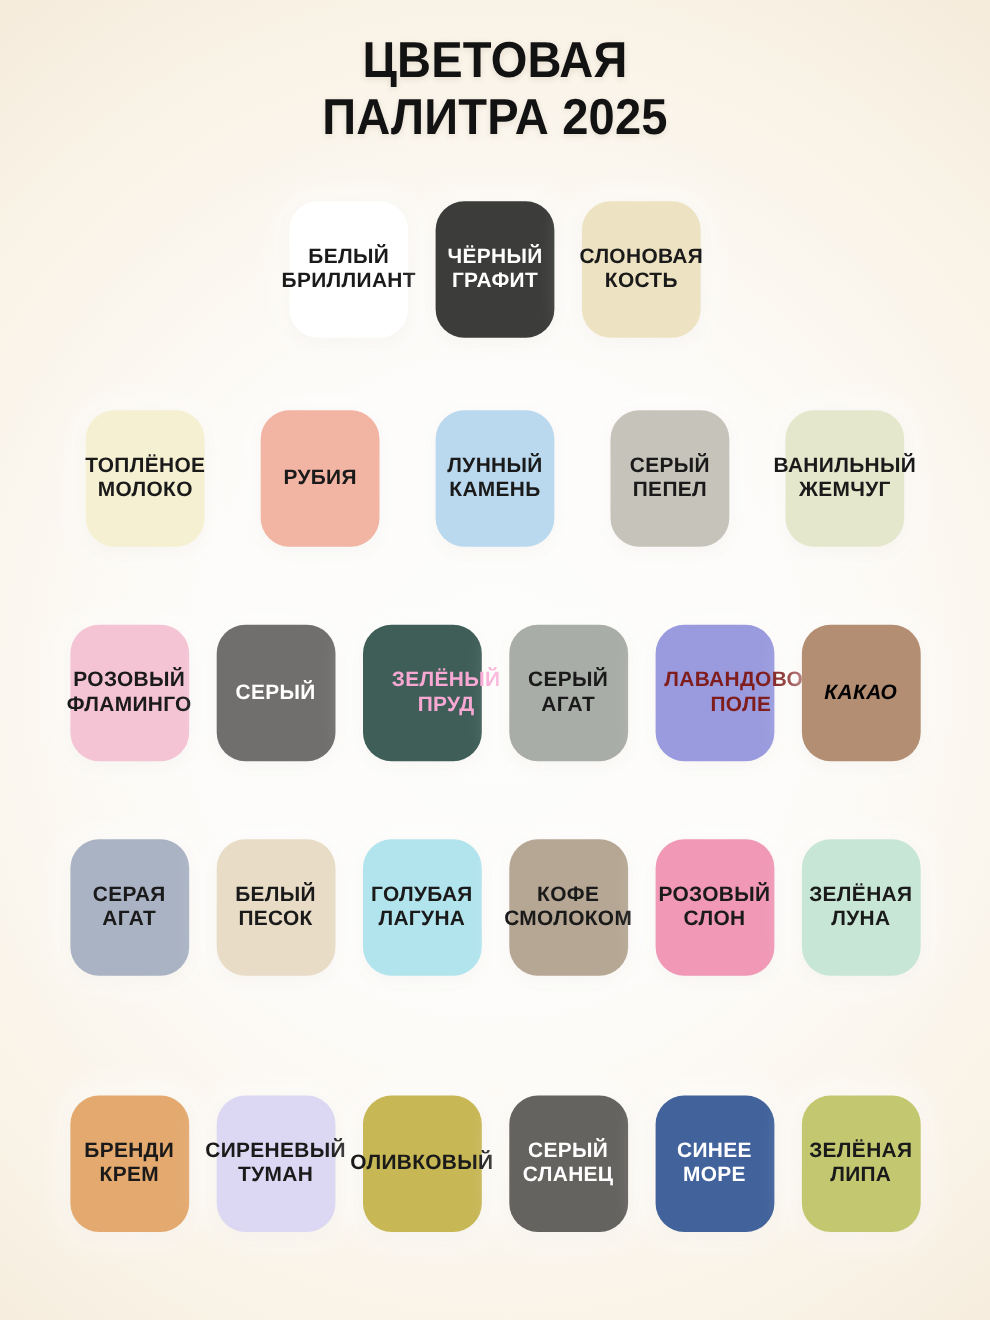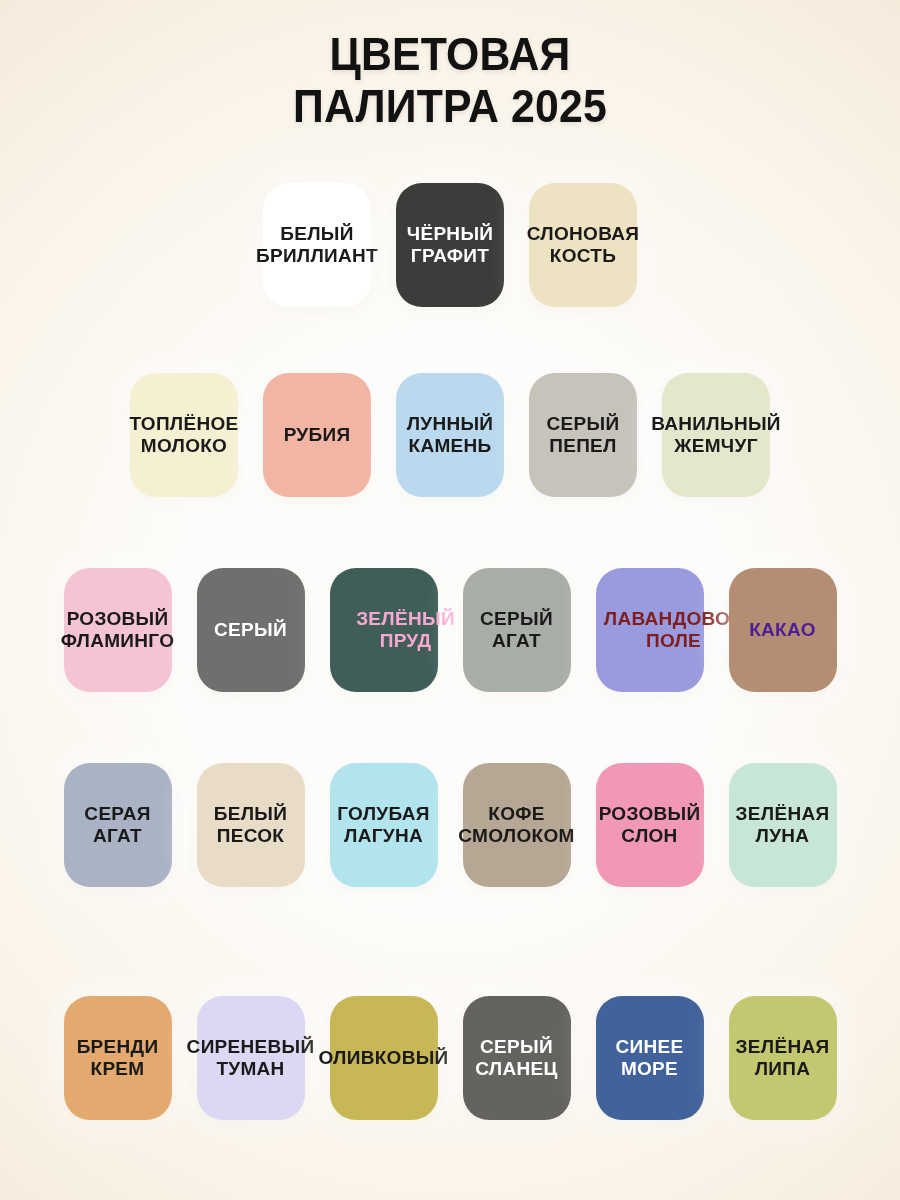--- a/index.html
+++ b/index.html
@@ -56,21 +56,21 @@
 
   .row {
     position: absolute;
     display: flex;
     justify-content: center;
     align-items: flex-start;
     width: 900px;
     gap: 0px;
   }
   .row-top   { top: 183px; }
-  .row-2     { top: 373px; }
+  .row-2     { top: 373px; gap: 26px; }
   .row-3     { top: 568px; }
   .row-4     { top: 763px; }
   .row-5     { top: 996px; }
 
   .cell {
     width: 133px;
     display: flex;
     justify-content: center;
   }
 
@@ -199,21 +199,21 @@
           </div>
         </div>
         <div class="cell">
           <div class="swatch soft" style="background: rgb(154, 155, 222);">
             <div class="swatch-label" style="color: #7f1d1d; margin-left: 48px;">ЛАВАНДОВОЕ
 ПОЛЕ</div>
           </div>
         </div>
         <div class="cell">
           <div class="swatch soft" style="background: rgb(179, 142, 114);">
-            <div class="swatch-label" style="color: #4c1d95;">КАКАО</div>
+            <div class="swatch-label" style="color: #000000; font-style: italic;">КАКАО</div>
           </div>
         </div>
       </div>
     <div class="row row-4">
         <div class="cell">
           <div class="swatch soft" style="background: rgb(170, 179, 196);">
             <div class="swatch-label" style="color: rgb(26, 26, 26);">СЕРАЯ
 АГАТ</div>
           </div>
         </div>

